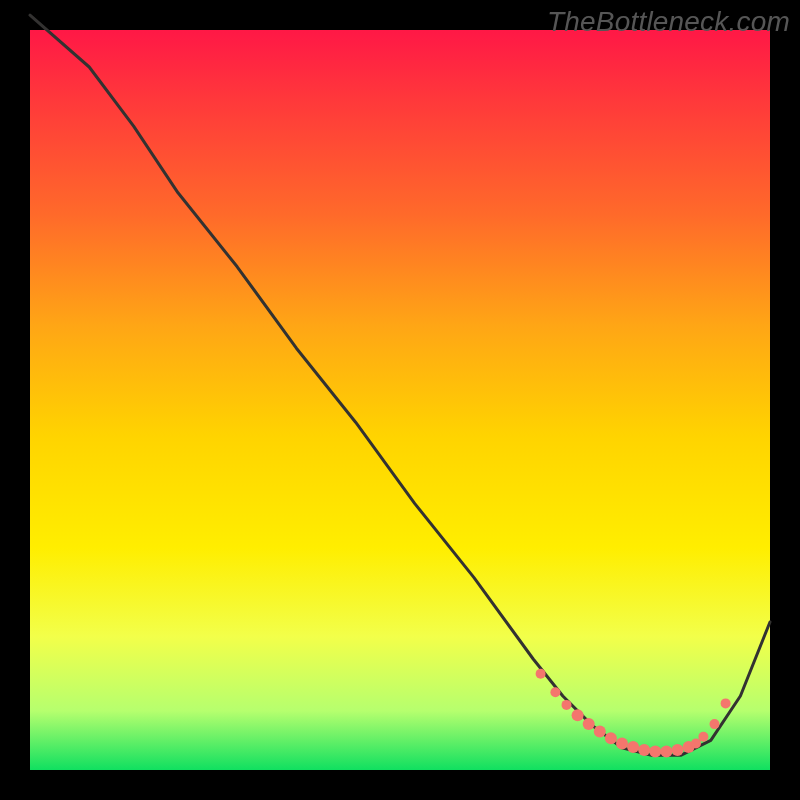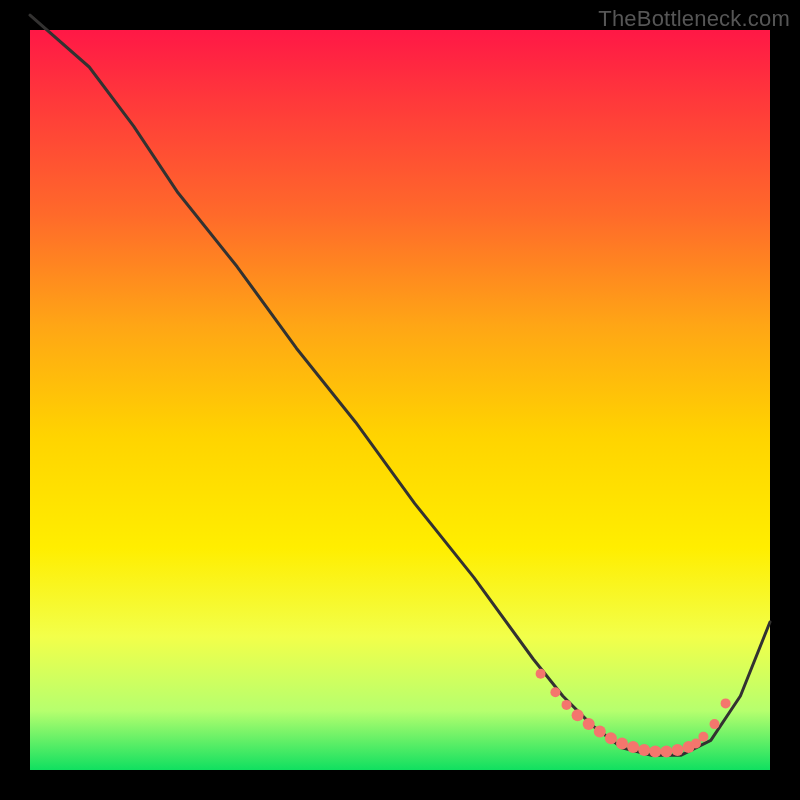--- a/index.html
+++ b/index.html
@@ -27,24 +27,25 @@
       #f2ff4a 82%,
       #b6ff6e 92%,
       #10e060 100%
     );
   }
   .watermark {
     position: absolute;
     top: 6px;
     right: 10px;
     font-family: Arial, Helvetica, sans-serif;
-    font-size: 22px;
+    font-size: 28px;
     font-weight: 400;
     color: #565656;
     letter-spacing: 0.2px;
+    font-style: italic;
   }
   svg.curve {
     position: absolute;
     inset: 0;
     width: 100%;
     height: 100%;
     overflow: visible;
   }
   .curve-line {
     fill: none;

